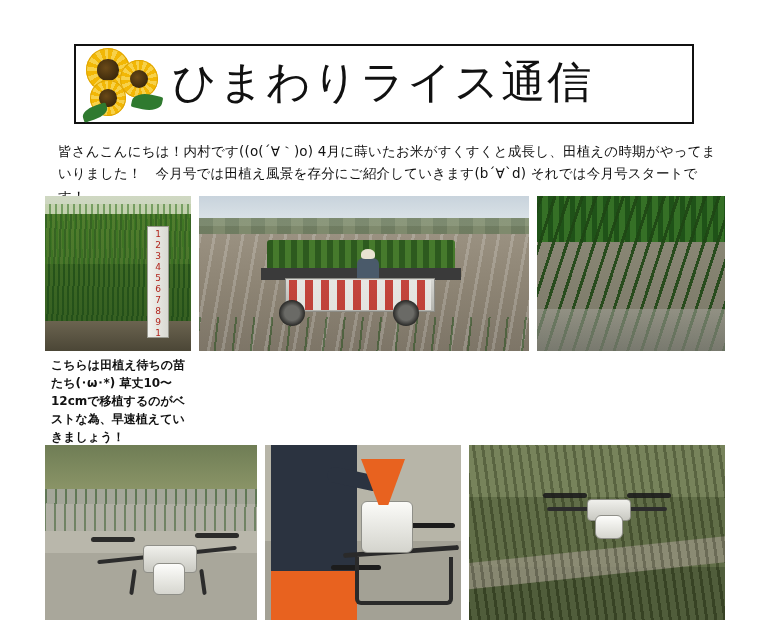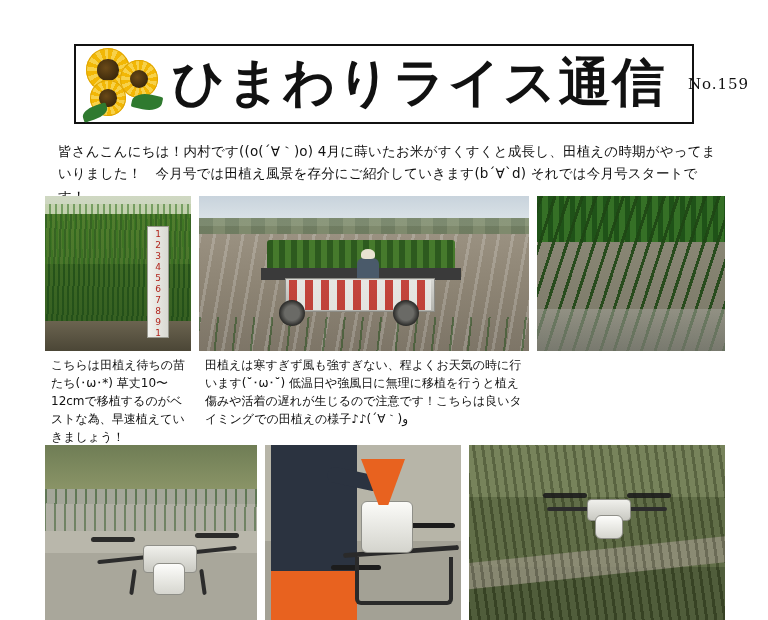--- a/index.html
+++ b/index.html
@@ -72,22 +72,22 @@
     background: #2f7a2f;
     border-radius: 60% 10% 60% 10%;
   }
   .leaf1 { left: 52px; top: 48px; width: 30px; height: 16px; transform: rotate(12deg); }
   .leaf2 { left: 2px;  top: 60px; width: 26px; height: 13px; transform: rotate(-18deg); }
 
   .masthead-title {
     flex: 1 1 auto;
     text-align: left;
     font-family: "DejaVu Sans", sans-serif;
-    font-weight: bold;
-    font-size: 52px;
+    font-weight: normal;
+    font-size: 44px;
     letter-spacing: 2px;
     line-height: 1;
     padding-bottom: 4px;
     white-space: nowrap;
   }
   .masthead-issue {
     flex: 0 0 auto;
     width: 104px;
     font-family: "DejaVu Serif", serif;
     font-size: 15px;
@@ -386,21 +386,21 @@
     height: 80px;
     display: flex;
     gap: 8px;
     font-family: "DejaVu Sans", sans-serif;
     font-size: 12px;
     line-height: 1.5;
   }
   .cap {
     box-sizing: border-box;
   }
-  .cap-1 { width: 146px; padding-left: 6px; }
+  .cap-1 { width: 146px; padding-left: 6px; font-weight: bold; }
   .cap-2 { width: 330px; padding-left: 6px; }
   .cap-3 { width: 188px; padding-left: 8px; }
 </style>
 </head>
 <body>
 
 <div class="page">
 
   <div class="masthead">
     <div class="sunflower-block">
@@ -414,21 +414,20 @@
         </div>
       <div class="sunflower sf3">
           <div class="petals"></div>
           <div class="core"></div>
         </div>
       <div class="leaf leaf1"></div>
       <div class="leaf leaf2"></div>
     </div>
     <div class="masthead-title">ひまわりライス通信</div>
     <div class="masthead-issue">
-      <div class="issue-no">No.159</div>
     </div>
   </div>
 
   <div class="intro">皆さんこんにちは！内村です((o(´∀｀)o)  4月に蒔いたお米がすくすくと成長し、田植えの時期がやってまいりました！　今月号では田植え風景を存分にご紹介していきます(b´∀`d)  それでは今月号スタートです！</div>
 
   <div class="row-top">
 
     <div class="photo p-top-1">
       <div class="ph1-bg"></div>
       <div class="ph1-greens"></div>
@@ -456,21 +455,20 @@
     <div class="photo p-top-3">
       <div class="ph3-bg"></div>
       <div class="ph3-top"></div>
       <div class="ph3-rows"></div>
       <div class="ph3-water"></div>
     </div>
   </div>
 
   <div class="captions">
     <div class="cap cap-1">こちらは田植え待ちの苗たち(･ω･*)  草丈10〜12cmで移植するのがベストな為、早速植えていきましょう！</div>
-    <div class="cap cap-2">田植えは寒すぎず風も強すぎない、程よくお天気の時に行います(˘･ω･˘)  低温日や強風日に無理に移植を行うと植え傷みや活着の遅れが生じるので注意です！こちらは良いタイミングでの田植えの様子♪♪(´∀｀)ﻭ</div>
   </div>
 
   <div class="row-bottom">
 
     <div class="photo p-bot-1">
       <div class="ph4-road"></div>
       <div class="field-far"></div>
       <div class="paddy"></div>
       <div class="drone d4">
         <div class="rotor r1"></div>

